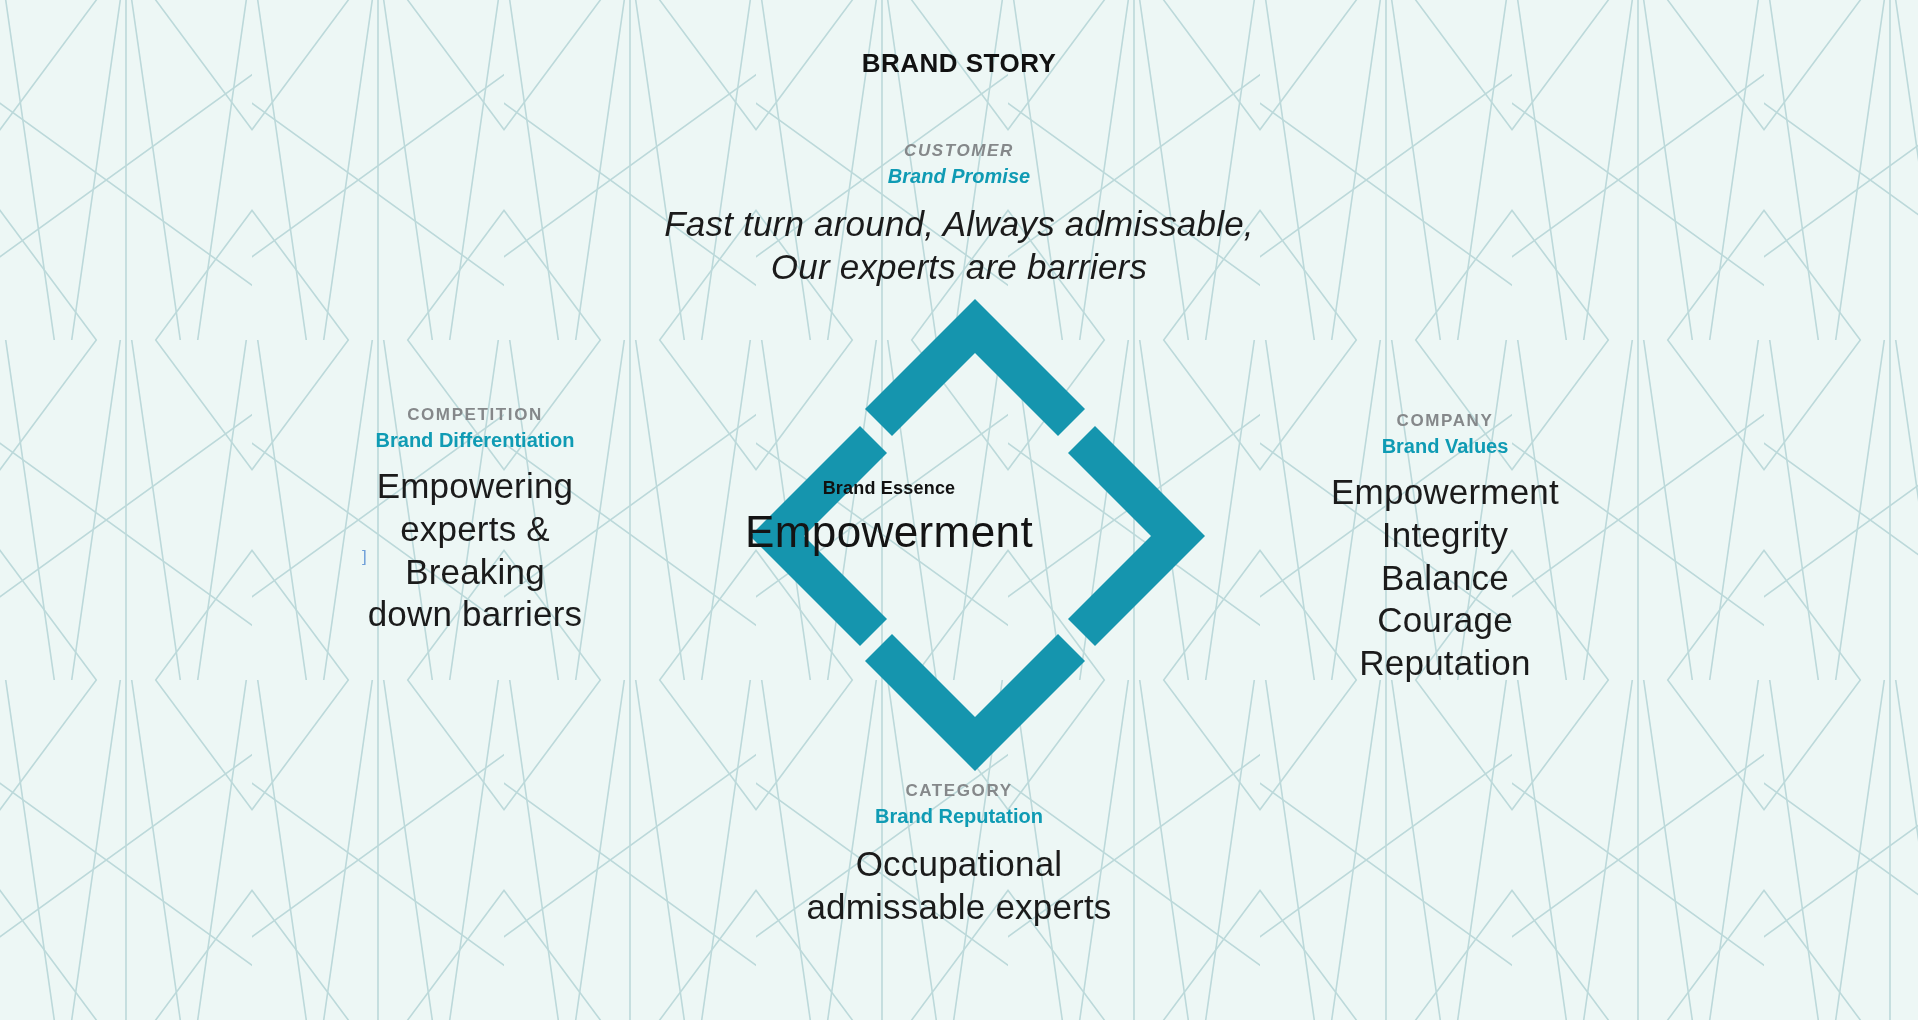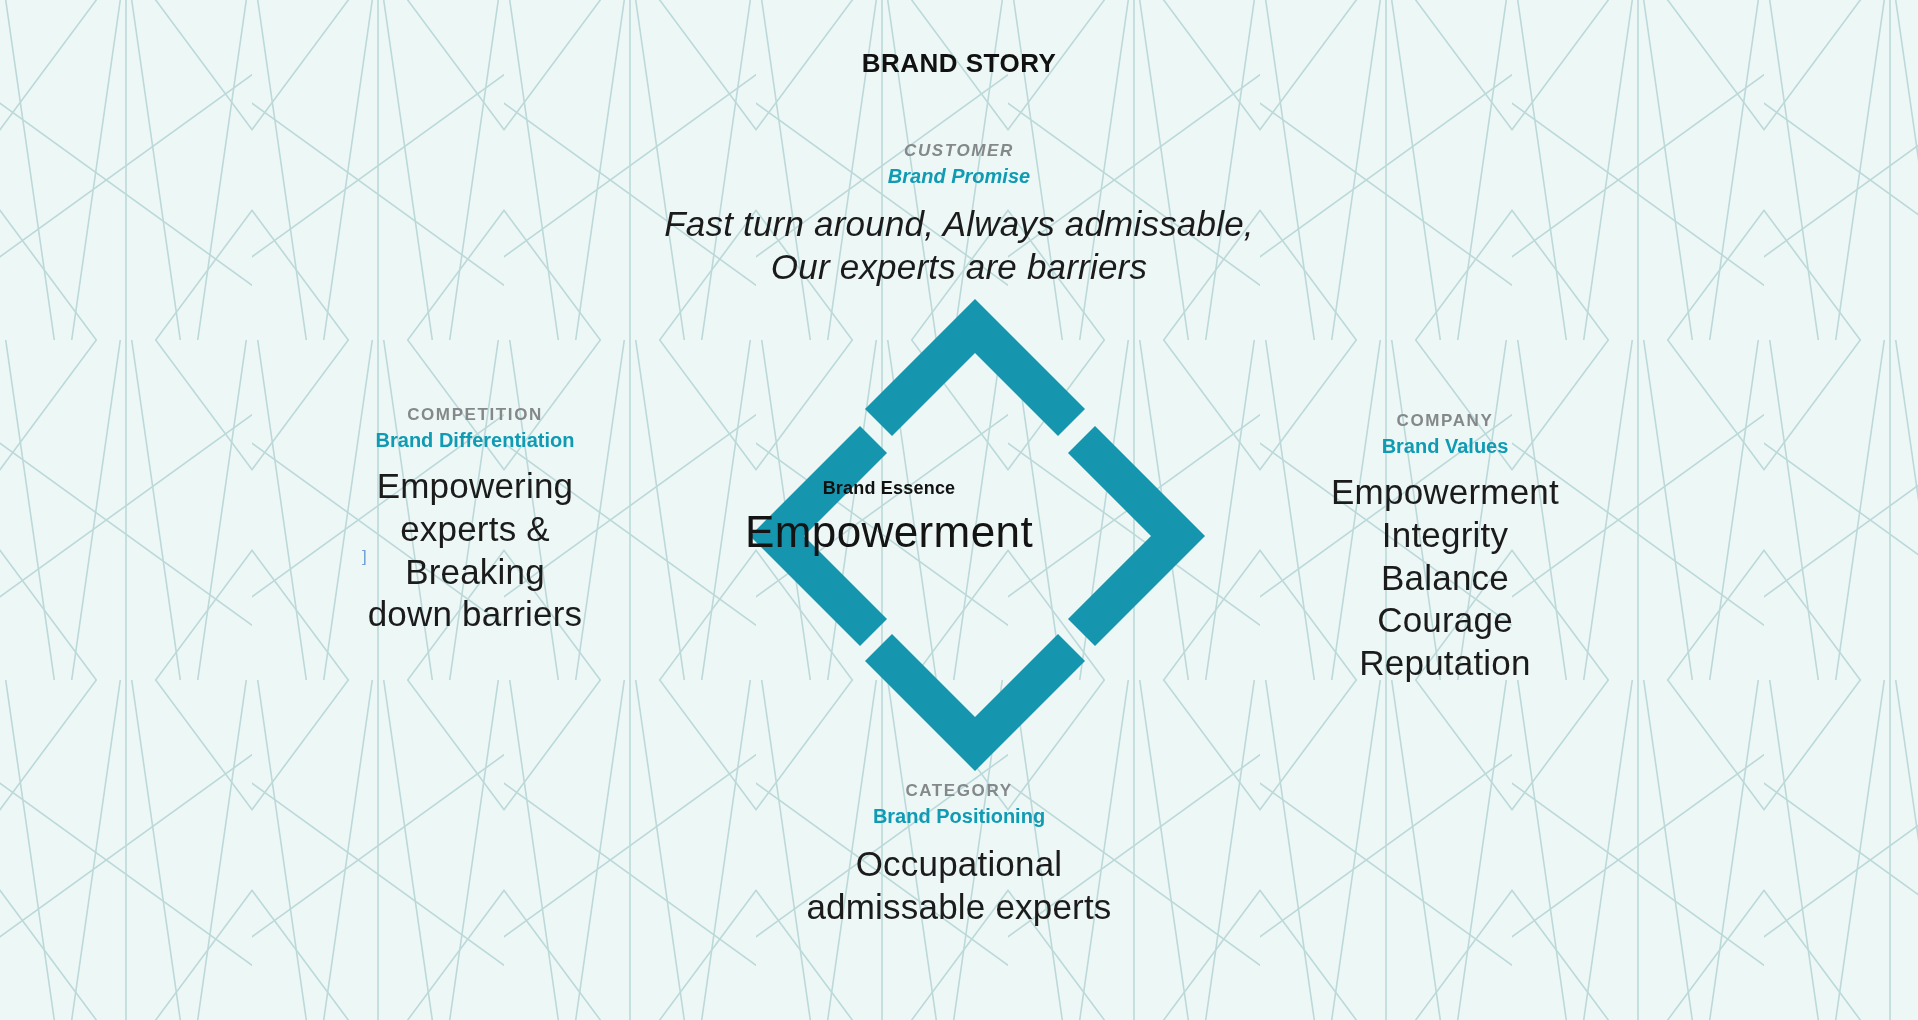--- a/index.html
+++ b/index.html
@@ -185,21 +185,21 @@
       <span class="ln">Empowerment</span>
       <span class="ln">Integrity</span>
       <span class="ln">Balance</span>
       <span class="ln">Courage</span>
       <span class="ln">Reputation</span>
     </div>
   </div>
 
   <div class="block" id="block-category">
     <div class="eyebrow">CATEGORY</div>
-    <div class="subhead">Brand Positioning</div>
+    <div class="subhead">Brand Reputation</div>
     <div class="body-lines">
       <span class="ln">Occupational</span>
       <span class="ln">admissable experts</span>
     </div>
   </div>
 
   <div id="diamond-group">
     <svg id="diamond-svg" viewBox="0 0 465 490" aria-hidden="true">
       <g fill="#1595ae">
 

